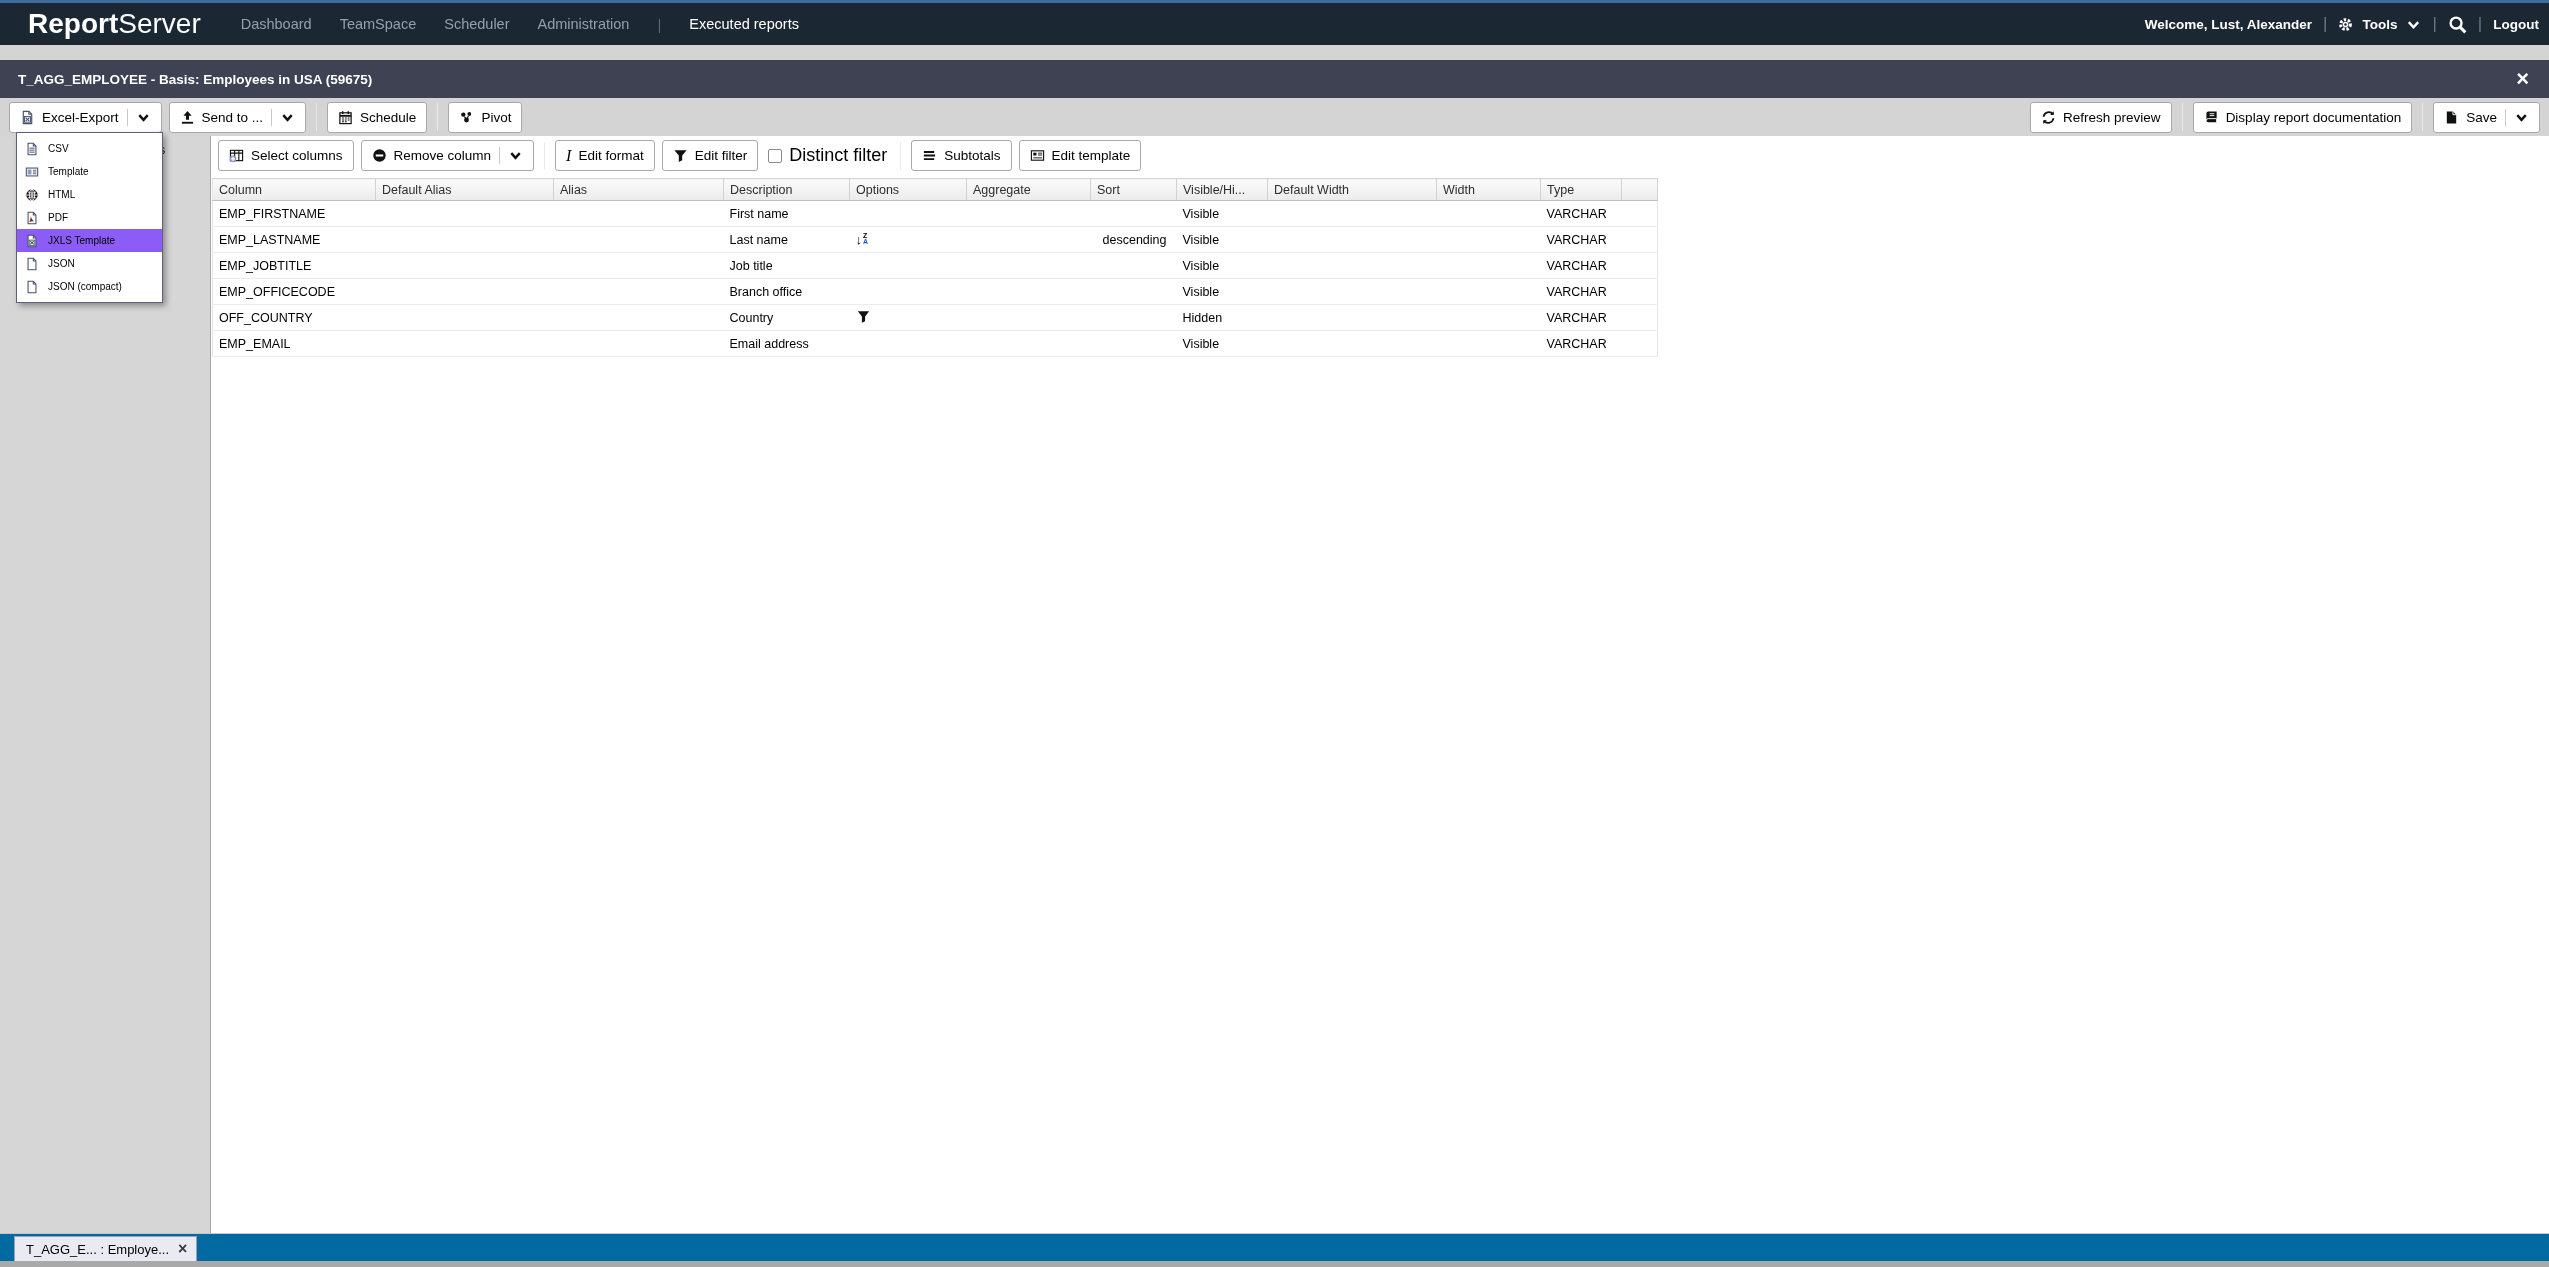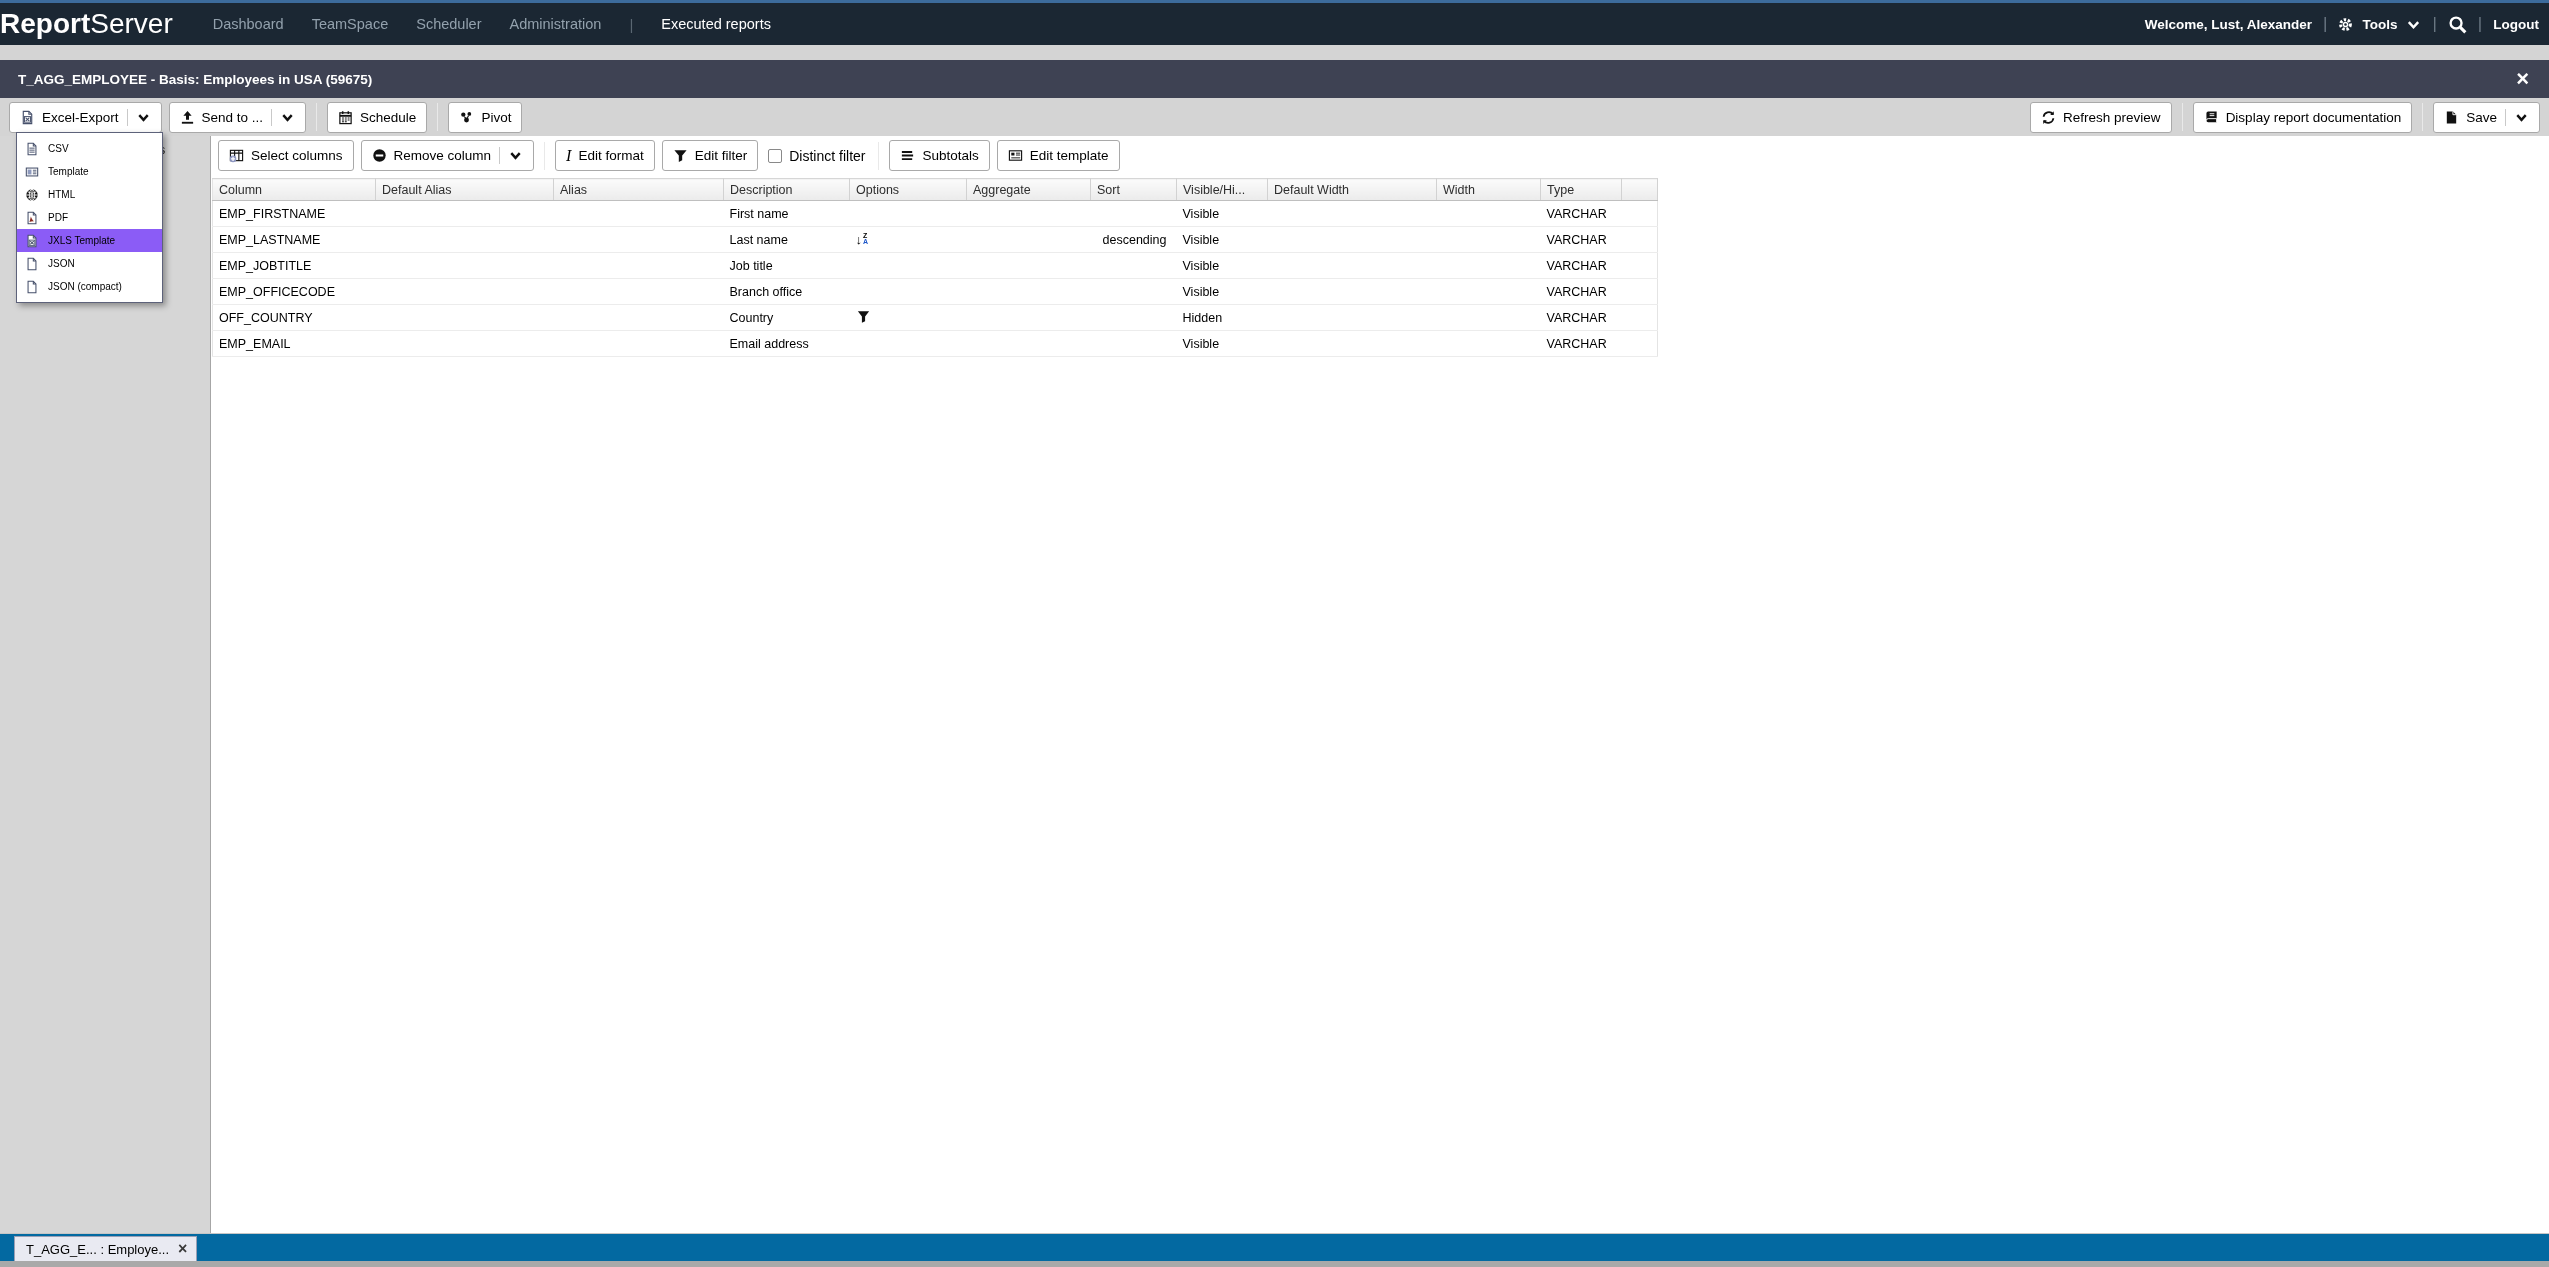--- a/index.html
+++ b/index.html
@@ -3,21 +3,21 @@
 <meta charset="utf-8">
 <style>
   * { margin:0; padding:0; box-sizing:border-box; }
   html,body { width:2549px; height:1267px; overflow:hidden; }
   body { font-family:"Liberation Sans", sans-serif; background:#d4d4d4; color:#000; }
   .screen { position:relative; width:2549px; height:1267px; background:#d4d4d4; }
 
   
   .topnav { position:absolute; top:0; left:0; right:0; height:45px; background:#1b2733;
             border-top:3px solid #3c6b9c; display:flex; align-items:center; }
-  .logo { font-size:28px; color:#fff; white-space:nowrap; }
+  .logo { margin-left:28px; font-size:28px; color:#fff; white-space:nowrap; }
   .logo .bold { font-weight:bold; }
   .nav-items { display:flex; align-items:center; margin-left:40px; gap:28px; font-size:14.5px; color:#93a1ad; }
   .nav-item { cursor:default; white-space:nowrap; }
   .nav-sep { color:#5a6772; font-size:15px; }
   .nav-item.active { color:#fff; font-weight:normal; }
   .nav-right { margin-left:auto; display:flex; align-items:center; gap:9px; margin-right:10px;
                font-size:13.5px; font-weight:bold; color:#fff; }
   .nav-right .vsep { color:#6b7884; font-weight:normal; font-size:17px; padding:0 2px; }
   .ico { display:inline-flex; width:15px; height:15px; flex:0 0 auto; }
   .ico svg { width:100%; height:100%; }
@@ -29,21 +29,21 @@
   .titlebar .close-x { margin-left:auto; margin-right:20px; font-size:22px; font-weight:bold; line-height:20px; cursor:default; }
 
   
   .toolbar-main { position:absolute; top:98px; left:0; right:0; height:38px; display:flex; align-items:center; padding:0 9px; gap:7px; }
   .btn { display:inline-flex; align-items:center; gap:7px; height:31px; padding:0 10px; background:#fff;
          border:1px solid #a9a9a9; border-radius:3px; font-size:13.5px; white-space:nowrap; cursor:default; }
   .btn .split { width:1px; height:17px; background:#c9c9c9; margin:0 1px; }
   .tb-sep { width:1px; height:28px; background:#b9b9b9; border-right:1px solid #e9e9e9; margin:0 3px; }
   .spacer { flex:1; }
   .cb { width:14px; height:14px; background:#fff; border:1px solid #898989; border-radius:2px; }
-  .chk-wrap { display:inline-flex; align-items:center; gap:7px; font-size:14px; padding:0 3px; }
+  .chk-wrap { display:inline-flex; align-items:center; gap:7px; font-size:18px; padding:0 3px; }
 
   
   .main { position:absolute; top:136px; left:0; right:0; bottom:34px; background:#d6d6d6; }
   .sidebar { position:absolute; left:0; top:0; bottom:0; width:210px; background:#d6d6d6; }
   .sidebar-label { position:absolute; left:116px; top:7px; font-size:12.5px; color:#1a1a1a; white-space:nowrap; }
   .content { position:absolute; left:210px; top:0; right:0; bottom:0; background:#fff; border-left:1px solid #a6a6a6; }
   .toolbar-cols { position:absolute; top:4px; left:7px; display:flex; align-items:center; gap:7px; }
   .fmt-i { font-family:"Liberation Serif", serif; font-style:italic; font-size:16px; line-height:15px; display:inline-block; }
 
   

